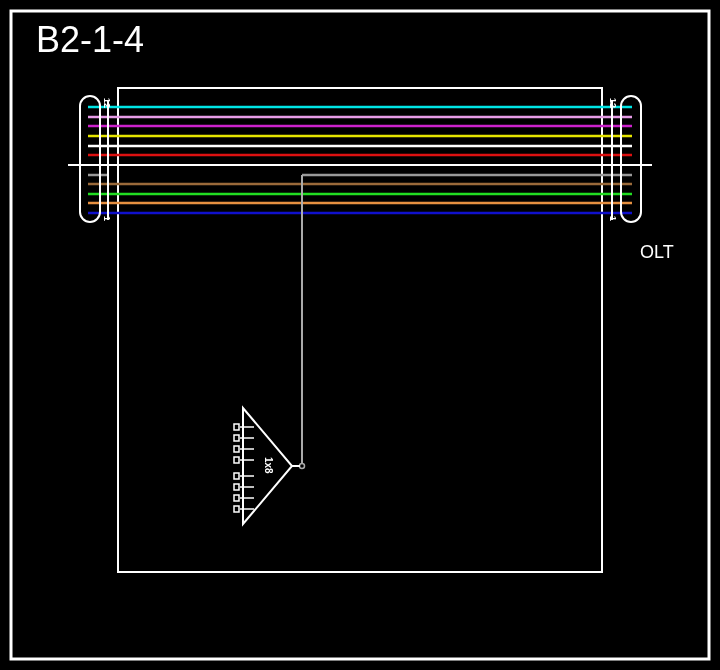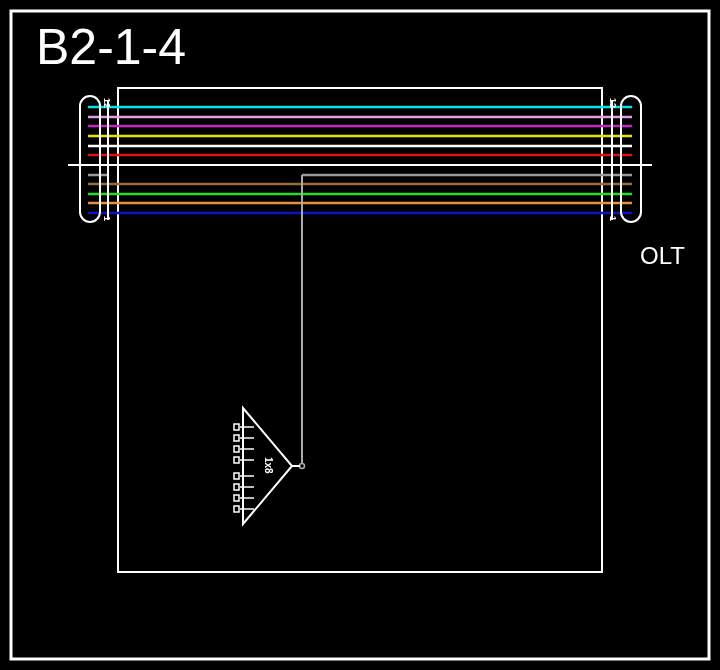--- a/index.html
+++ b/index.html
@@ -1,19 +1,19 @@
 <!DOCTYPE html>
 <html><head>
 <meta charset="utf-8">
 <style>
   html, body { margin:0; padding:0; background:#000; }
   body { width:720px; height:670px; position:relative; overflow:hidden; font-family:"Liberation Sans", sans-serif; }
   svg { position:absolute; left:0; top:0; }
-  .title { position:absolute; left:36px; top:22px; font-size:50px; color:#fff; line-height:1; }
-  .olt { position:absolute; left:640px; top:242px; font-size:24px; color:#fff; }
+  .title { position:absolute; left:36px; top:22px; font-size:36px; color:#fff; line-height:1; }
+  .olt { position:absolute; left:640px; top:242px; font-size:18px; color:#fff; }
 </style>
 </head>
 <body>
 
 <svg width="720" height="670">
 
   <rect x="11" y="11" width="698" height="648" fill="none" stroke="#fff" stroke-width="3"></rect>
 
   <rect x="118" y="88" width="484" height="484" fill="none" stroke="#fff" stroke-width="2"></rect>
 

